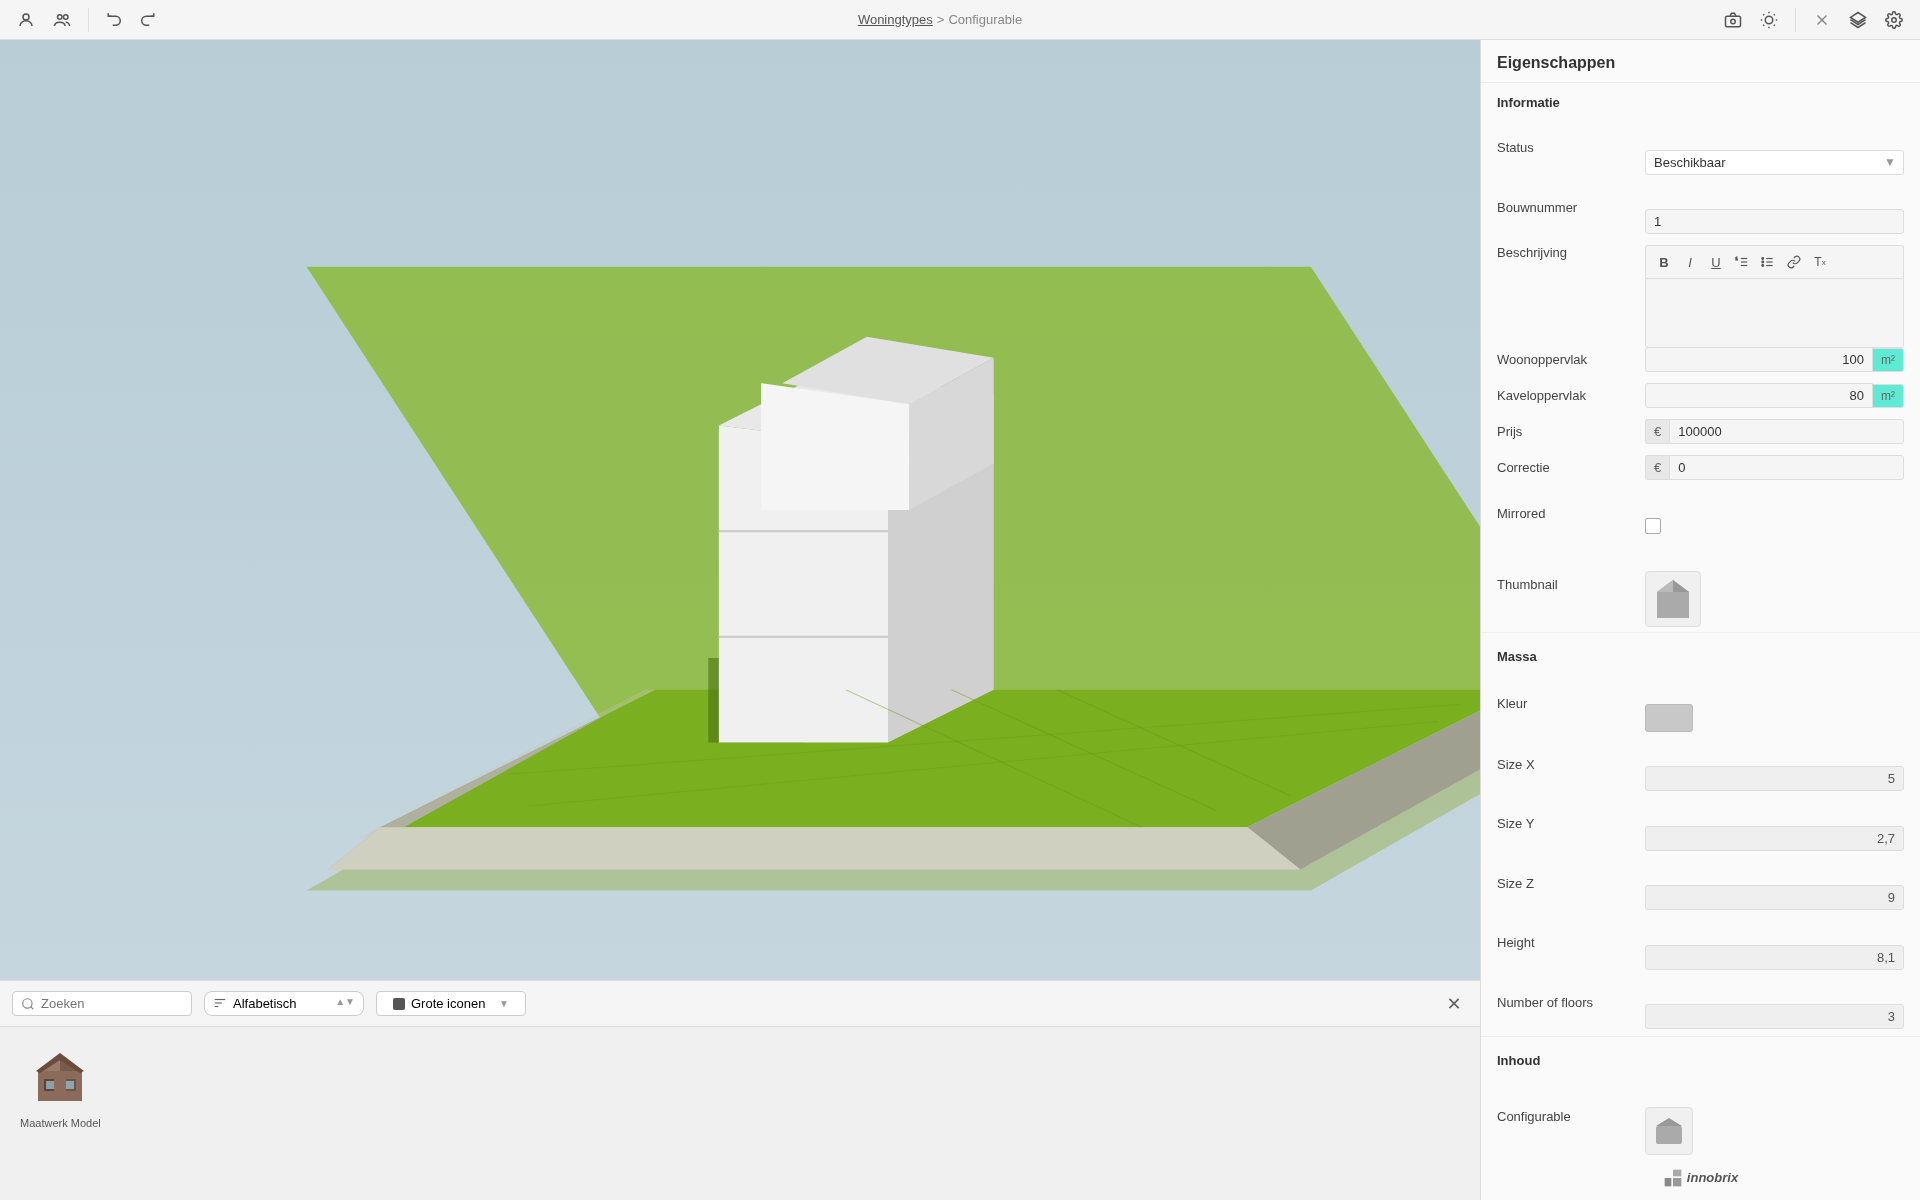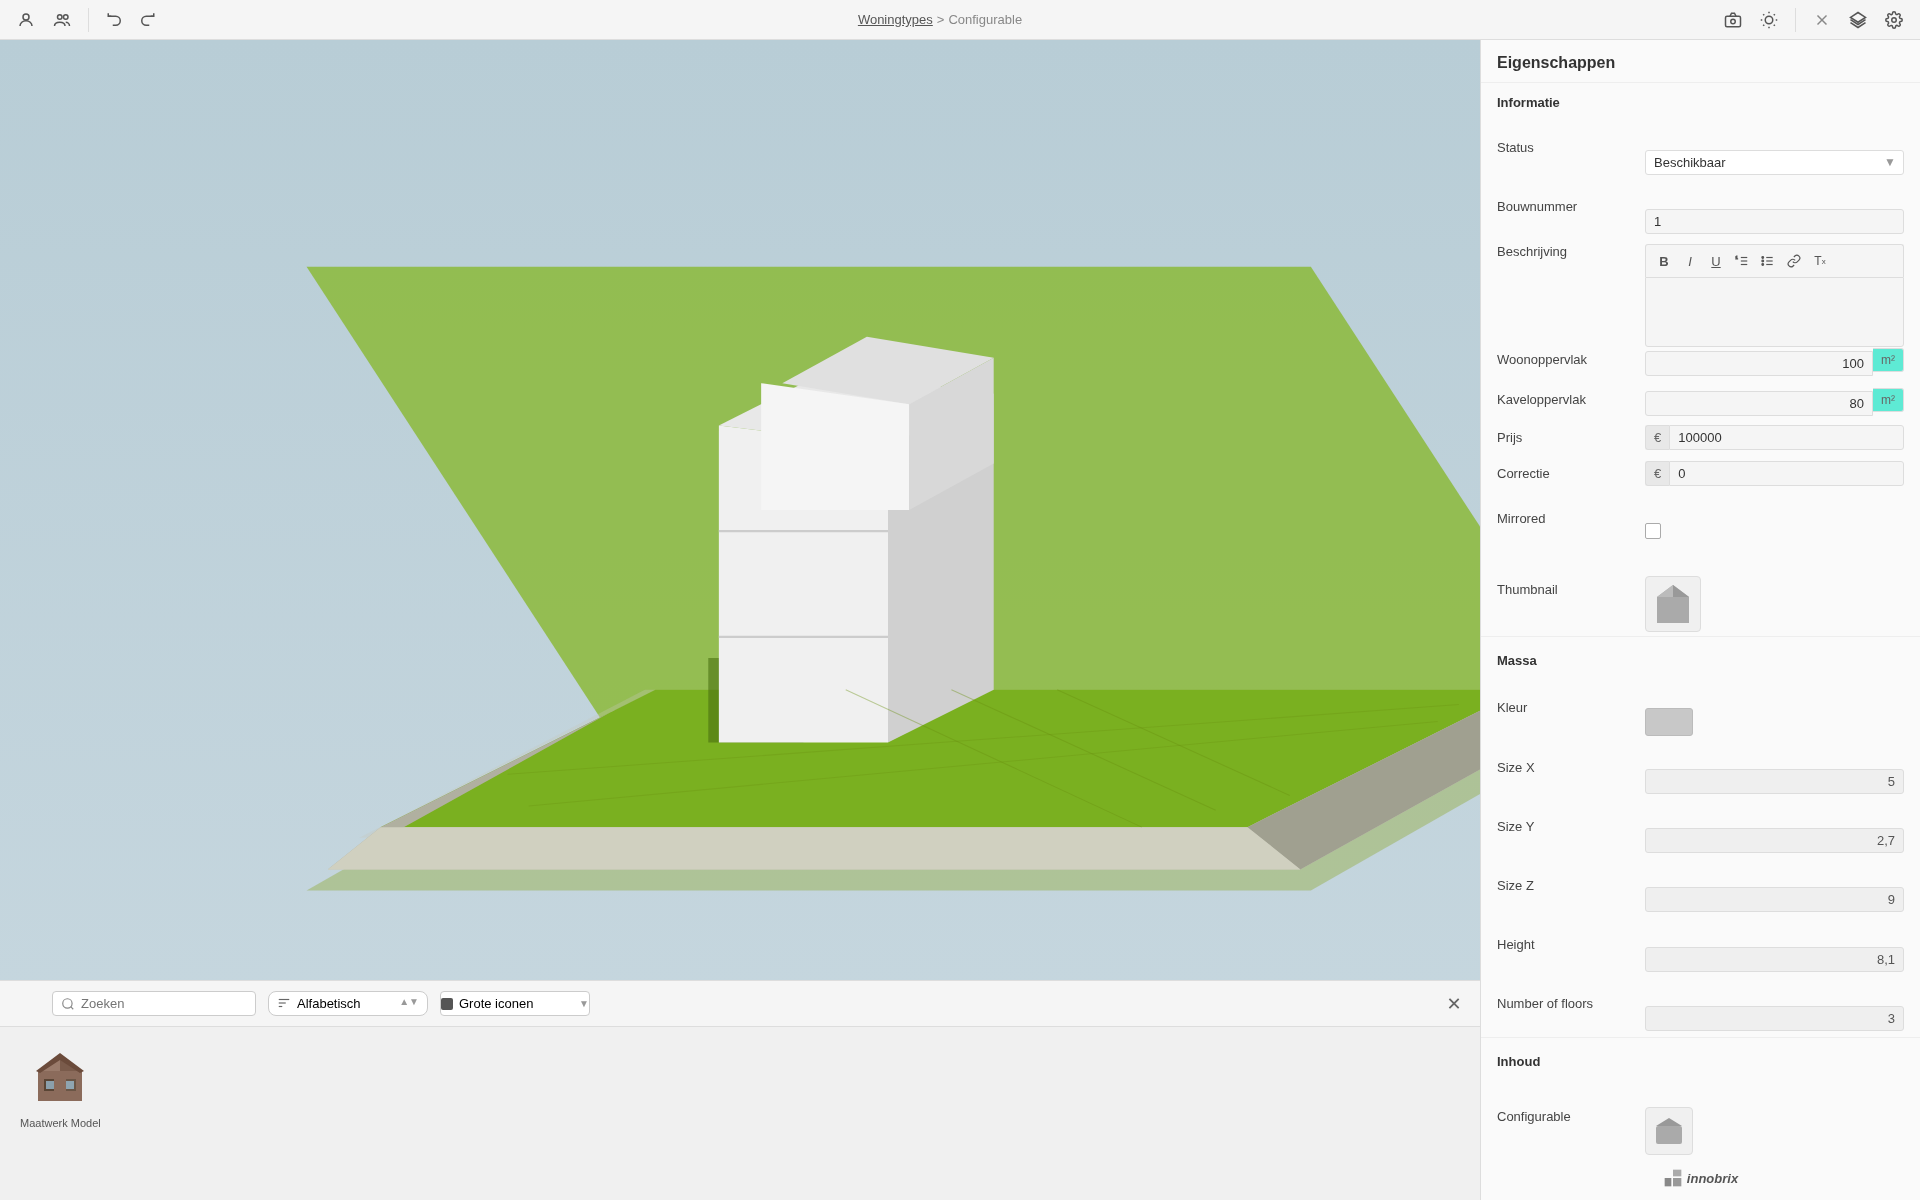--- a/index.html
+++ b/index.html
@@ -65,22 +65,21 @@
       background: #f5f5f5;
     }
     .search-box {
       display: flex;
       align-items: center;
       gap: 6px;
       border: 1px solid #ccc;
       border-radius: 4px;
       padding: 4px 8px;
       background: white;
-      width: 204px;
-      margin-left: 40px;
+      width: 180px;
     }
     .search-box input {
       border: none; outline: none; font-size: 13px; width: 140px; background: transparent;
     }
     .sort-select {
       display: flex;
       align-items: flex-start;
       gap: 6px;
       border: 1px solid #ccc;
       border-radius: 8px;
@@ -89,21 +88,21 @@
       font-size: 13px;
       cursor: pointer;
       min-width: 160px;
     }
     .view-select {
       display: flex;
       align-items: center;
       gap: 6px;
       border: 1px solid #ccc;
       border-radius: 4px;
-      padding: 4px 0;
+      padding: 4px 16px;
       background: white;
       font-size: 13px;
       cursor: pointer;
       min-width: 150px;
     }
     .close-btn {
       margin-left: auto;
       cursor: pointer;
       font-size: 18px;
       color: #666;
@@ -211,21 +210,20 @@
     }
     .input-with-unit {
       display: flex;
       align-items: center;
       gap: 0;
       flex: 1;
     }
     .input-with-unit .prop-input {
       border-radius: 3px 0 0 3px;
       text-align: right;
-      margin-top: 7px;
     }
     .unit-badge {
       background: #5eead4;
       border: 1px solid #ddd;
       border-left: none;
       border-radius: 0 3px 3px 0;
       padding: 4px 8px;
       font-size: 12px;
       color: #666;
       white-space: nowrap;

